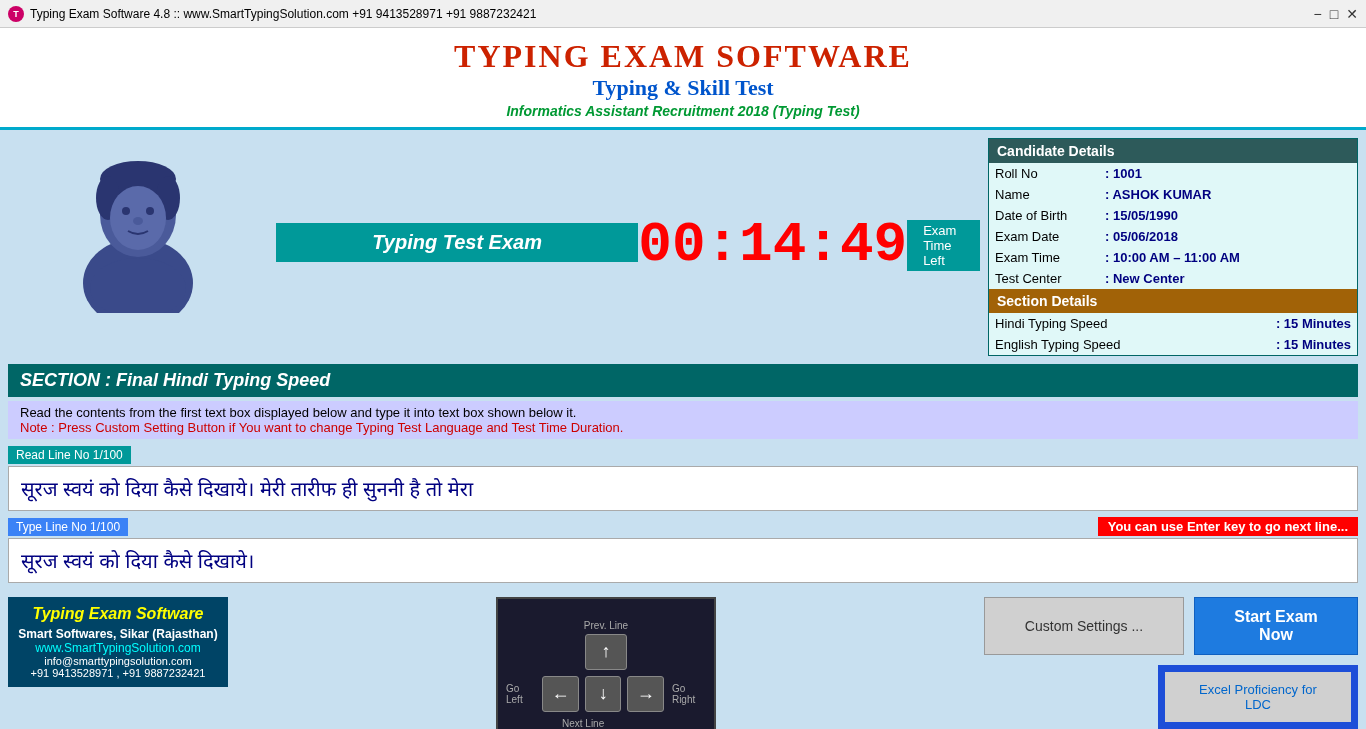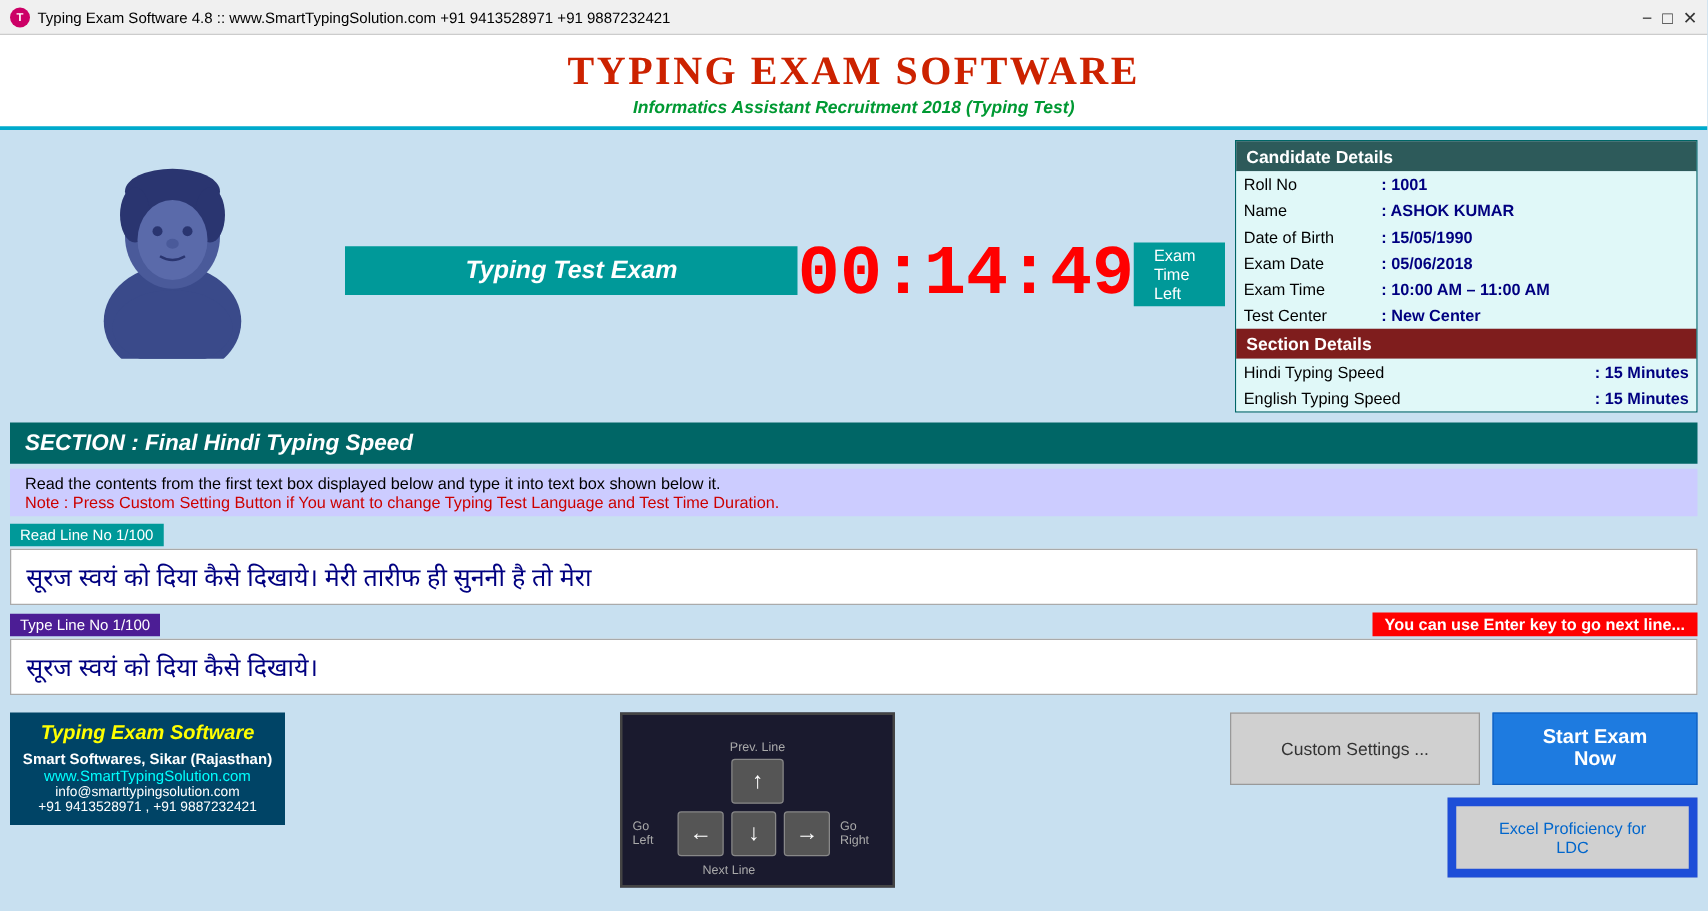--- a/index.html
+++ b/index.html
@@ -160,21 +160,21 @@
     }
     .candidate-table td:first-child {
       font-weight: normal;
       width: 110px;
     }
     .candidate-table td:nth-child(2) {
       color: #000080;
       font-weight: bold;
     }
     .section-header {
-      background: #7f1d1d;
+      background: #a16207;
       color: white;
       font-size: 14px;
       font-weight: bold;
       padding: 4px 8px;
     }
     .section-table {
       background: #e0f8f8;
       width: 100%;
       border-collapse: collapse;
       font-size: 13px;
@@ -232,21 +232,21 @@
       font-family: Arial, sans-serif;
     }
 
     .type-line-row {
       display: flex;
       justify-content: space-between;
       align-items: center;
       margin-bottom: 2px;
     }
     .type-line-label {
-      background: #4c1d95;
+      background: #3b82f6;
       color: white;
       font-size: 12px;
       display: inline-block;
       padding: 2px 8px;
     }
     .enter-key-hint {
       background: #ff0000;
       color: white;
       font-size: 13px;
       font-weight: bold;
@@ -398,20 +398,21 @@
   </div>
   <div class="title-bar-controls">
     <span>−</span>
     <span>□</span>
     <span>✕</span>
   </div>
 </div>
 
 <div class="header">
   <div class="header-title1">Typing Exam Software</div>
+  <div class="header-title2">Typing &amp; Skill Test</div>
   <div class="header-subtitle">Informatics Assistant Recruitment 2018 (Typing Test)</div>
 </div>
 
 <div style="display:flex; padding:8px; gap:8px;">
 
   <div class="left-panel">
     <div class="avatar-container">
       <svg class="avatar-svg" viewBox="0 0 160 170" xmlns="http://www.w3.org/2000/svg">
 
         <ellipse cx="80" cy="140" rx="55" ry="45" fill="#3a4a8a"></ellipse>

